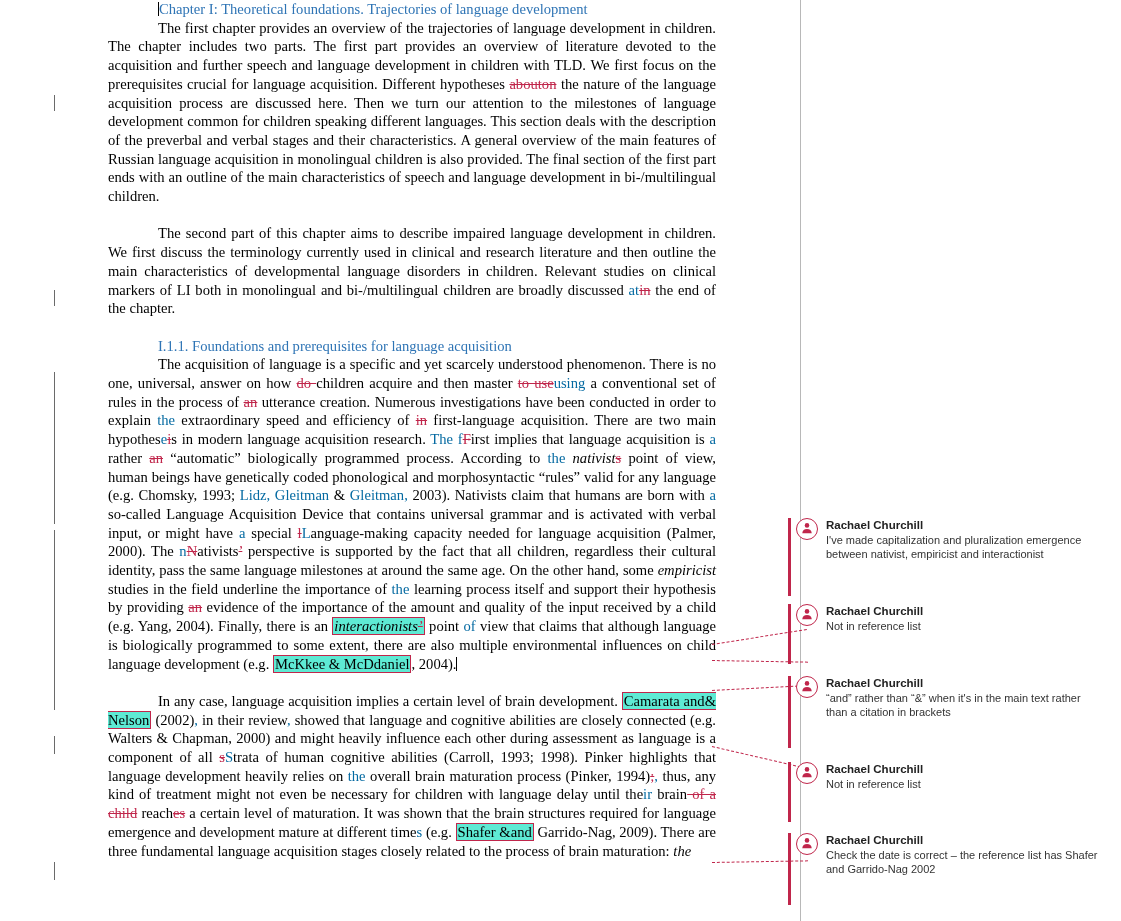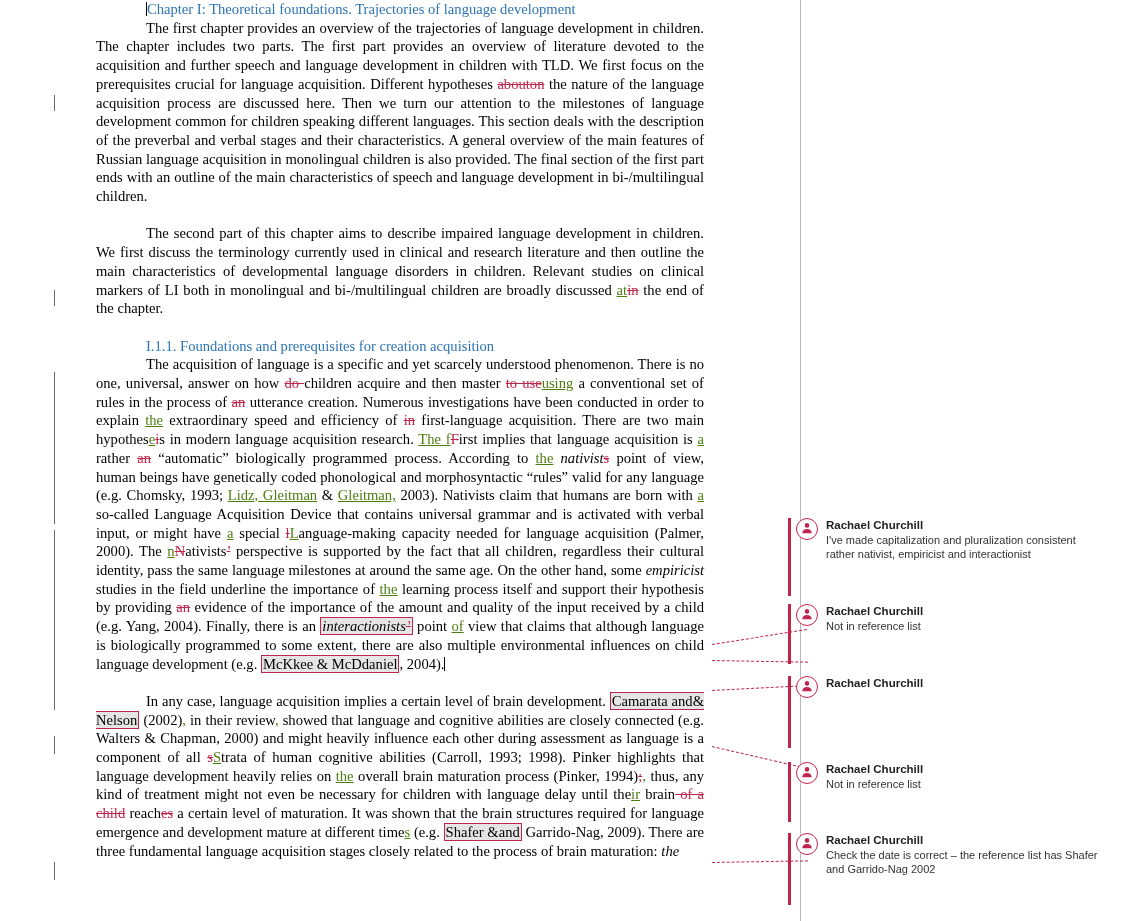--- a/index.html
+++ b/index.html
@@ -10,38 +10,38 @@
     color:#000;
     overflow:hidden;
     position:relative;
   }
   .page{
     position:absolute;left:0;top:0;width:1121px;height:921px;
   }
   
   .doc{
     position:absolute;
-    left:96px;top:0;width:608px;
+    left:108px;top:0;width:608px;
     font-size:14.6px;
     line-height:18.7px;
     text-align:justify;
   }
   .doc p{margin:0 0 0 0;text-indent:50px;}
   .gap{height:18.7px;}
   .heading{
     color:#2e74b5;
     font-size:14.6px;
     text-indent:0;
     margin:0;
   }
   .heading.h1{color:#2e74b5;}
   .heading.h2{color:#2e74b5;}
-  .ins{color:#4d7c0f;text-decoration:underline;}
+  .ins{color:#0369a1;}
   .del{color:#c0264b;text-decoration:line-through;}
-  .hl{background:#e5e5e5;font-family:Liberation Serif, serif;}
+  .hl{background:#5eead4;font-family:Liberation Serif, serif;}
   .box{
     border:1px solid #c0264b;
     padding:0 1px;
   }
   .italic{font-style:italic;}
   .caret{
     display:inline-block;width:1px;height:14px;background:#000;
     vertical-align:-2px;
   }
   
@@ -102,21 +102,21 @@
     <p class="heading h1"><span class="caret"></span><span>Chapter I: Theoretical foundations. Trajectories of language development</span></p>
 
     <p><span>The first chapter provides an overview of the trajectories of language development in children. The chapter includes two parts. The first part provides an overview of literature devoted to the acquisition and further speech and language development in children with TLD. We first focus on the prerequisites crucial for language acquisition. Different hypotheses </span><span class="del">about</span><span class="del">on</span><span> the nature of the language acquisition process are discussed here. Then we turn our attention to the milestones of language development common for children speaking different languages. This section deals with the description of the preverbal and verbal stages and their characteristics. A general overview of the main features of Russian language acquisition in monolingual children is also provided. The final section of the first part ends with an outline of the main characteristics of speech and language development in bi-/multilingual children.</span></p>
 
     <div class="gap"></div>
 
     <p><span>The second part of this chapter aims to describe impaired language development in children. We first discuss the terminology currently used in clinical and research literature and then outline the main characteristics of developmental language disorders in children. Relevant studies on clinical markers of LI both in monolingual and bi-/multilingual children are broadly discussed </span><span class="ins">at</span><span class="del">in</span><span> the end of the chapter.</span></p>
 
     <div class="gap"></div>
 
-    <p class="heading h2">I.1.1. Foundations and prerequisites for creation acquisition</p>
+    <p class="heading h2">I.1.1. Foundations and prerequisites for language acquisition</p>
 
     <p><span>The acquisition of language is a specific and yet scarcely understood phenomenon. There is no one, universal, answer on how </span><span class="del">do </span><span>children acquire and then master </span><span class="del">to use</span><span class="ins">using</span><span> a conventional set of rules in the process of </span><span class="del">an</span><span> utterance creation. Numerous investigations have been conducted in order to explain </span><span class="ins">the</span><span> extraordinary speed and efficiency of </span><span class="del">in</span><span> first-language acquisition. There are two main hypothes</span><span class="ins">e</span><span class="del">i</span><span>s in modern language acquisition research. </span><span class="ins">The f</span><span class="del">F</span><span>irst implies that language acquisition is </span><span class="ins">a</span><span> rather </span><span class="del">an</span><span> “automatic” biologically programmed process. According to </span><span class="ins">the</span><span class="italic"> nativist</span><span class="del">s</span><span> point of view, human beings have genetically coded phonological and morphosyntactic “rules” valid for any language (e.g. Chomsky, 1993; </span><span class="ins">Lidz, Gleitman</span><span> &amp; </span><span class="ins">Gleitman,</span><span> 2003). Nativists claim that humans are born with </span><span class="ins">a</span><span> so-called Language Acquisition Device that contains universal grammar and is activated with verbal input, or might have </span><span class="ins">a</span><span> special </span><span class="del">l</span><span class="ins">L</span><span>anguage-making capacity needed for language acquisition (Palmer, 2000). The </span><span class="ins">n</span><span class="del">N</span><span>ativists</span><span class="del">’</span><span> perspective is supported by the fact that all children, regardless their cultural identity, pass the same language milestones at around the same age. On the other hand, some </span><span class="italic">empiricist</span><span> studies in the field underline the importance of </span><span class="ins">the</span><span> learning process itself and support their hypothesis by providing </span><span class="del">an</span><span> evidence of the importance of the amount and quality of the input received by a child (e.g. Yang, 2004). Finally, there is an </span><span class="box hl italic"><span class="italic">interactionists</span><span class="del">’</span></span><span> point </span><span class="ins">of</span><span> view that claims that although language is biologically programmed to some extent, there are also multiple environmental influences on child language development (e.g. </span><span class="hl box"><span>McKkee &amp; McDdaniel</span></span><span>, 2004).</span><span class="caret"></span></p>
 
     <div class="gap"></div>
 
     <p><span>In any case, language acquisition implies a certain level of brain development. </span><span class="hl box"><span>Camarata and&amp; Nelson</span></span><span> (2002)</span><span class="ins">,</span><span> in their review</span><span class="ins">,</span><span> showed that language and cognitive abilities are closely connected (e.g. Walters &amp; Chapman, 2000) and might heavily influence each other during assessment as language is a component of all </span><span class="del">s</span><span class="ins">S</span><span>trata of human cognitive abilities (Carroll, 1993; 1998). Pinker highlights that language development heavily relies on </span><span class="ins">the</span><span> overall brain maturation process (Pinker, 1994)</span><span class="del">;</span><span class="ins">,</span><span> thus, any kind of treatment might not even be necessary for children with language delay until the</span><span class="ins">ir</span><span> brain</span><span class="del"> of a child</span><span> reach</span><span class="del">es</span><span> a certain level of maturation. It was shown that the brain structures required for language emergence and development mature at different time</span><span class="ins">s</span><span> (e.g. </span><span class="hl box"><span>Shafer &amp;and</span></span><span> Garrido-Nag, 2009)</span><span>.  There are three fundamental language acquisition stages closely related to the process of brain maturation: </span><span class="italic">the</span></p>
 
   </div>
 
   <div class="leader" style="left:712px;top:644px;width:96px;transform:rotate(-9deg);transform-origin:left center;"></div>
@@ -130,21 +130,21 @@
     <div class="comment" style="top:518px;height:78px;">
       <div class="accent"></div>
       <div class="avatar">
         <svg width="14" height="14" viewBox="0 0 16 16" aria-hidden="true">
             <circle cx="8" cy="5" r="2.6" fill="#c0264b"></circle>
             <path d="M2.6 14c0-3 2.4-4.8 5.4-4.8s5.4 1.8 5.4 4.8z" fill="#c0264b"></path>
           </svg>
       </div>
       <div class="cbody">
         <div class="cname">Rachael Churchill</div>
-        <div class="ctext">I've made capitalization and pluralization consistent rather nativist, empiricist and interactionist</div>
+        <div class="ctext">I've made capitalization and pluralization emergence between nativist, empiricist and interactionist</div>
       </div>
     </div>
 
     <div class="comment" style="top:604px;height:60px;">
       <div class="accent"></div>
       <div class="avatar">
         <svg width="14" height="14" viewBox="0 0 16 16" aria-hidden="true">
             <circle cx="8" cy="5" r="2.6" fill="#c0264b"></circle>
             <path d="M2.6 14c0-3 2.4-4.8 5.4-4.8s5.4 1.8 5.4 4.8z" fill="#c0264b"></path>
           </svg>
@@ -158,20 +158,21 @@
     <div class="comment" style="top:676px;height:72px;">
       <div class="accent"></div>
       <div class="avatar">
         <svg width="14" height="14" viewBox="0 0 16 16" aria-hidden="true">
             <circle cx="8" cy="5" r="2.6" fill="#c0264b"></circle>
             <path d="M2.6 14c0-3 2.4-4.8 5.4-4.8s5.4 1.8 5.4 4.8z" fill="#c0264b"></path>
           </svg>
       </div>
       <div class="cbody">
         <div class="cname">Rachael Churchill</div>
+        <div class="ctext">“and” rather than “&amp;” when it's in the main text rather than a citation in brackets</div>
       </div>
     </div>
 
     <div class="comment" style="top:762px;height:60px;">
       <div class="accent"></div>
       <div class="avatar">
         <svg width="14" height="14" viewBox="0 0 16 16" aria-hidden="true">
             <circle cx="8" cy="5" r="2.6" fill="#c0264b"></circle>
             <path d="M2.6 14c0-3 2.4-4.8 5.4-4.8s5.4 1.8 5.4 4.8z" fill="#c0264b"></path>
           </svg>

